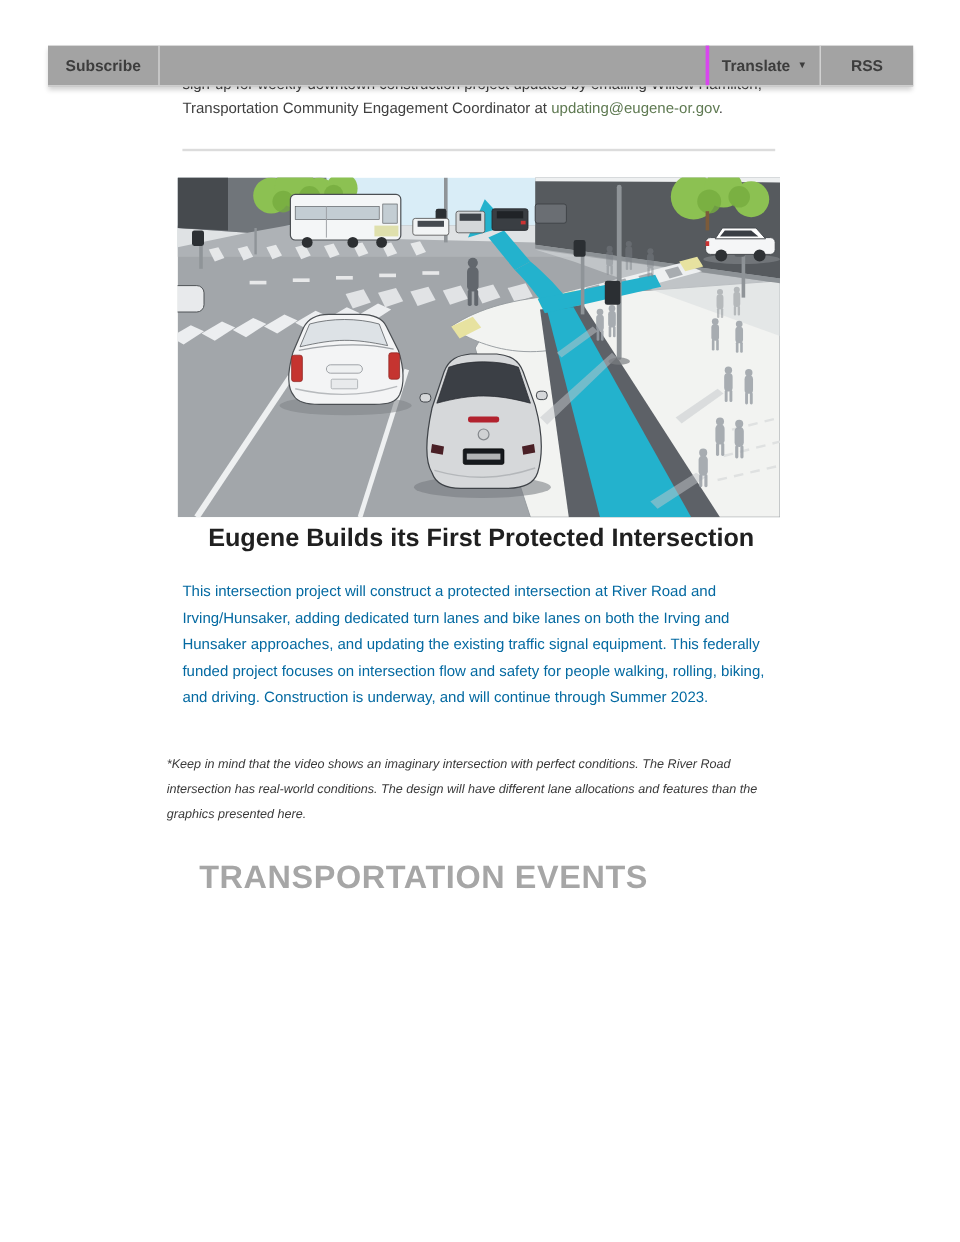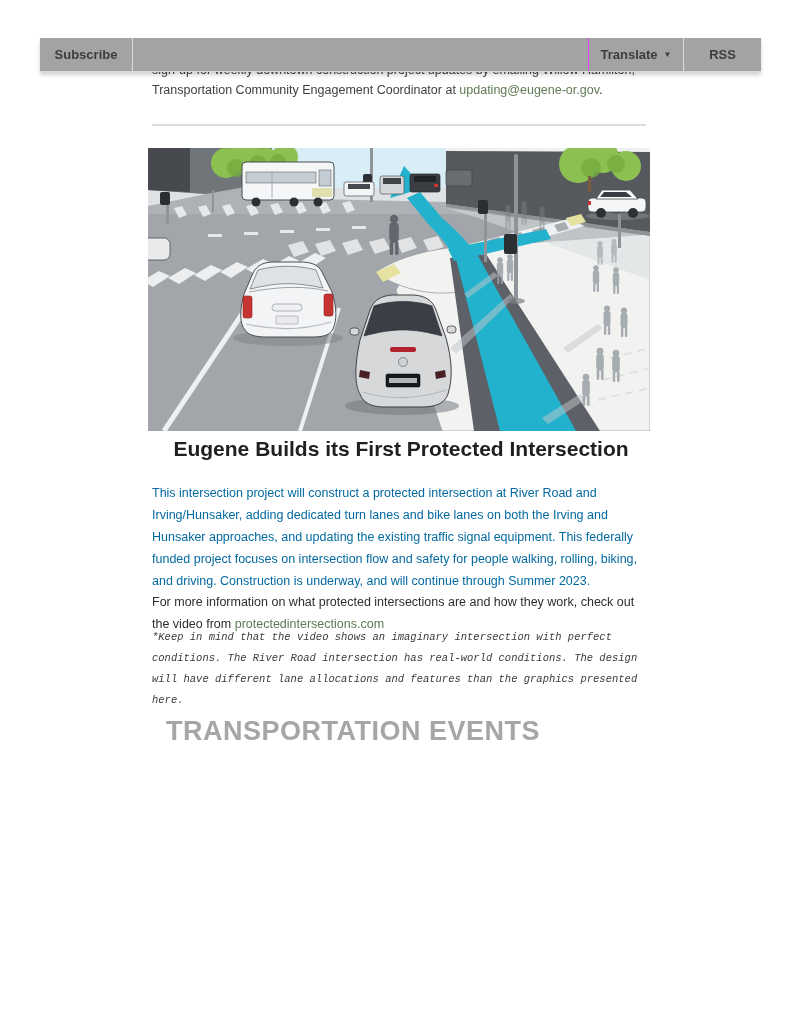--- a/index.html
+++ b/index.html
@@ -9,38 +9,38 @@
 
   
   .topbar{left:40px;top:38px;width:721px;height:33px;background:#a3a3a3;
           border-bottom:1px solid #d9d9d9;box-shadow:0 3px 4px rgba(0,0,0,0.18);
           display:flex;align-items:center;z-index:20;}
   .topbar .cell{height:100%;display:flex;align-items:center;justify-content:center;
           font-size:13px;font-weight:bold;color:#3d3d3d;cursor:pointer;box-sizing:border-box;}
   .cell-subscribe{width:93px;border-right:1px solid #dcdcdc;}
   .cell-pastissues{width:103px;border-right:1px solid #dcdcdc;}
   .topbar .spacer{flex:1;height:100%;}
-  .cell-translate{width:95px;border-left:1px solid #d946ef;text-align:right;}
+  .cell-translate{width:95px;border-left:3px solid #d946ef;text-align:right;}
   .cell-rss{width:78px;border-left:1px solid #dcdcdc;}
   .dd-arrow{font-size:8px;margin-left:6px;color:#3d3d3d;}
 
   
   .intro{left:152px;top:60px;width:500px;font-size:12.5px;line-height:20px;color:#3f3f3f;z-index:5;}
   a.green-link{color:#5f7a52;text-decoration:none;cursor:pointer;}
 
   .divider{left:152px;top:124px;width:494px;height:0;border-top:2px solid #dcdcdc;}
 
   .illustration{left:148px;top:148px;width:502px;height:283px;}
 
   .article-title{left:152px;top:436px;width:498px;text-align:center;font-size:21px;
                  line-height:26px;font-weight:bold;color:#202020;}
   .article-body{left:152px;top:482px;width:500px;font-size:12.5px;line-height:22px;color:#0369a1;}
   .article-more{left:152px;top:591px;width:500px;font-size:12.5px;line-height:22px;color:#2e2e2e;}
-  .article-disclaimer{left:152px;top:627px;width:500px;font-size:10.5px;line-height:21px;
-                 font-style:italic;color:#3a3a3a;font-family:Liberation Mono, monospace;}
+  .article-disclaimer{left:139px;top:627px;width:500px;font-size:10.5px;line-height:21px;
+                 font-style:italic;color:#3a3a3a;}
   .events-title{left:166px;top:716px;width:480px;font-size:27px;line-height:30px;
                  font-weight:bold;color:#a6a6a6;letter-spacing:0.5px;}
 </style>
 </head>
 <body>
 
 <div class="page">
 
   <div class="abs intro">
     <span>sign-up for weekly downtown construction project updates by emailing Willow Hamilton, </span><span>Transportation Community Engagement Coordinator at </span><a class="green-link">updating@eugene-or.gov</a><span>.</span>
@@ -301,21 +301,18 @@
         <use href="#ped" transform="translate(468,222) scale(1.2)"></use>
         <use href="#ped" transform="translate(438,246) scale(1.2)"></use>
       </g>
     </g>
   </svg>
 
   <div class="abs article-title">Eugene Builds its First Protected Intersection</div>
 
   <div class="abs article-body">This intersection project will construct a protected intersection at River Road and Irving/Hunsaker, adding dedicated turn lanes and bike lanes on both the Irving and Hunsaker approaches, and updating the existing traffic signal equipment. This federally funded project focuses on intersection flow and safety for people walking, rolling, biking, and driving. Construction is underway, and will continue through Summer 2023.</div>
 
-  <div class="abs article-more">
-    <span>For more information on what protected intersections are and how they work, check out the video from </span><a class="green-link">protectedintersections.com</a>
-  </div>
 
   <div class="abs article-disclaimer">*Keep in mind that the video shows an imaginary intersection with perfect conditions. The River Road intersection has real-world conditions. The design will have different lane allocations and features than the graphics presented here.</div>
 
   <div class="abs events-title">TRANSPORTATION EVENTS</div>
 
 </div>
 
 </body></html>

